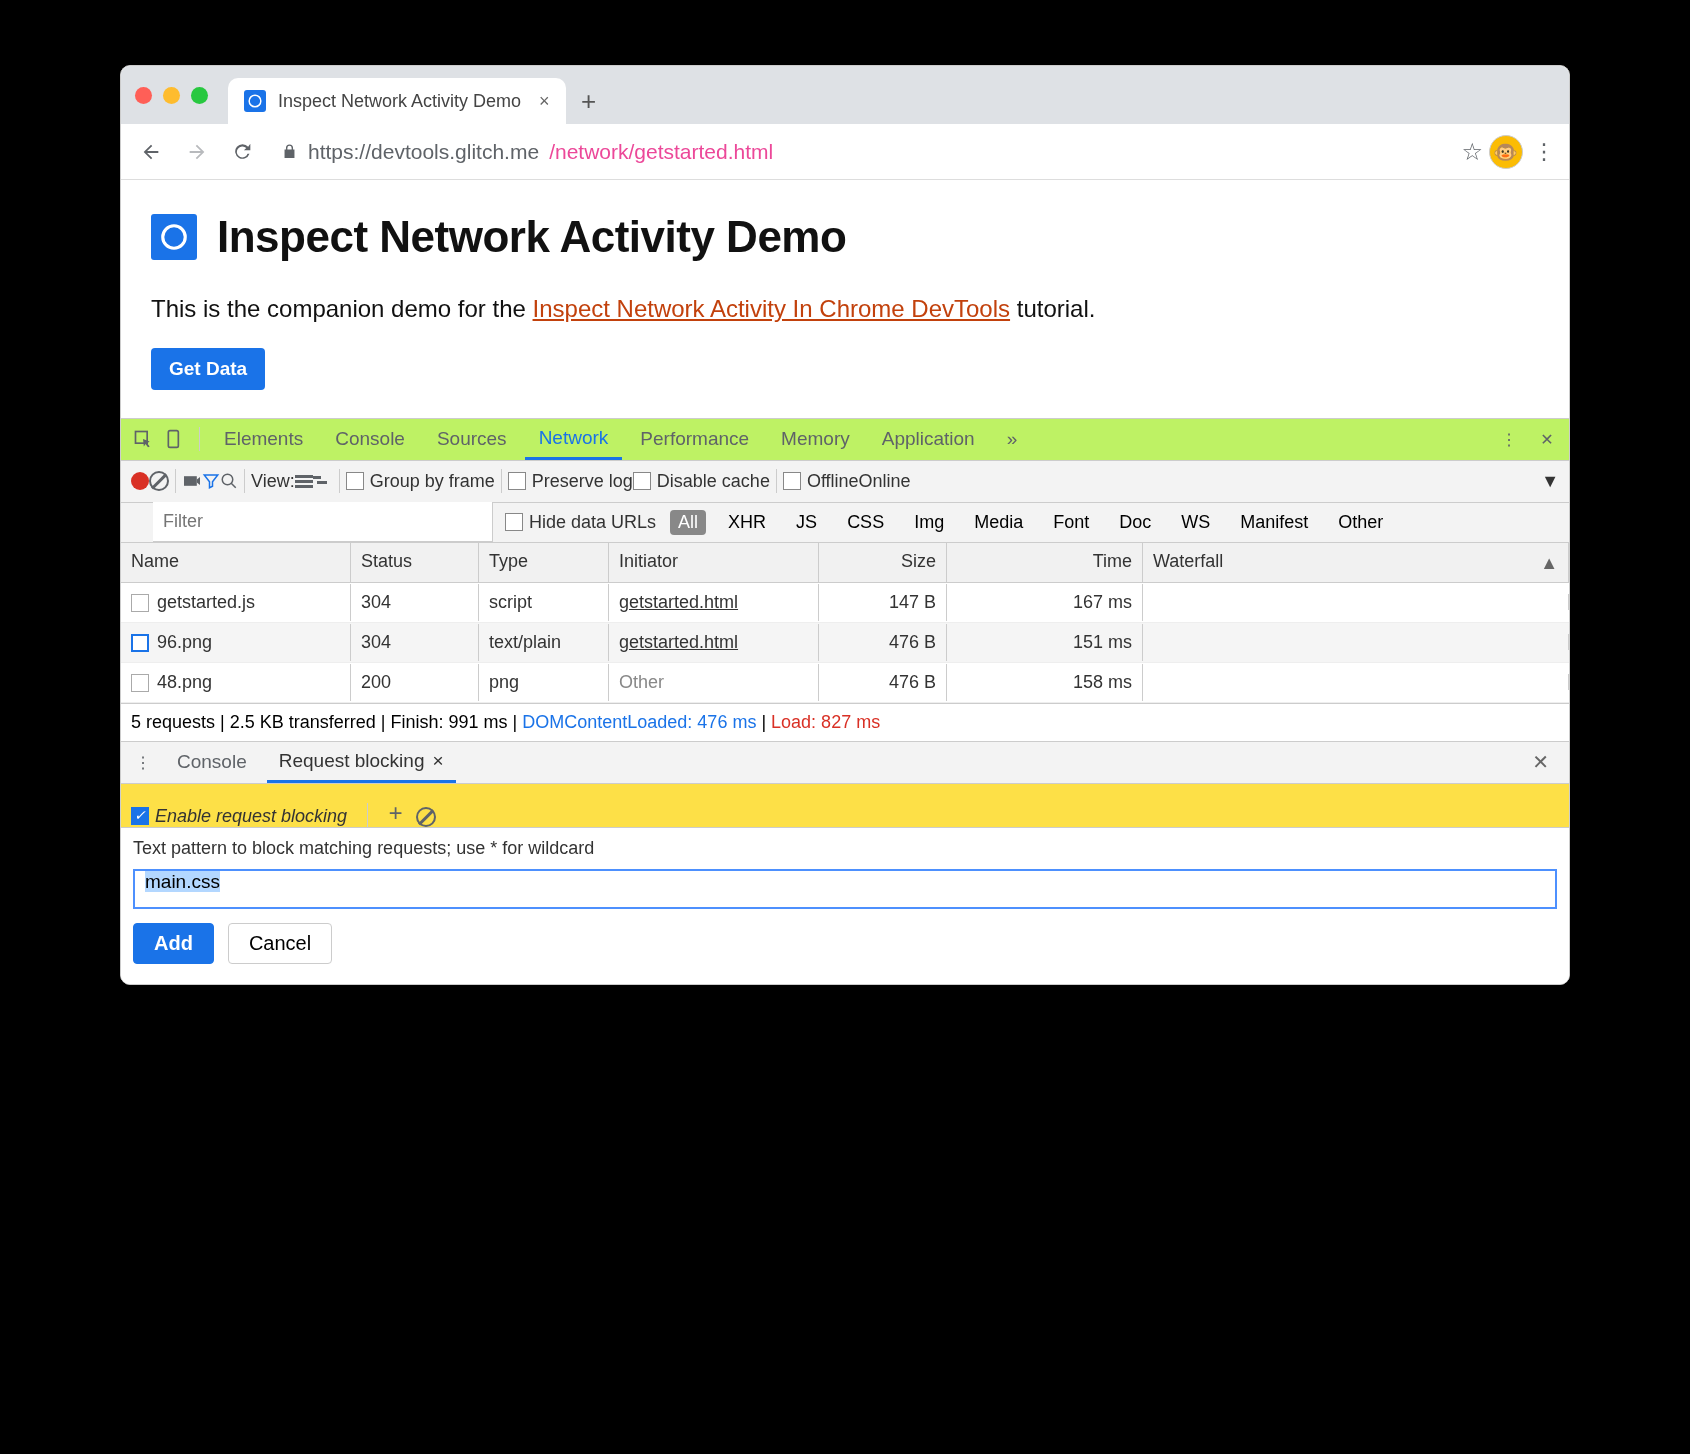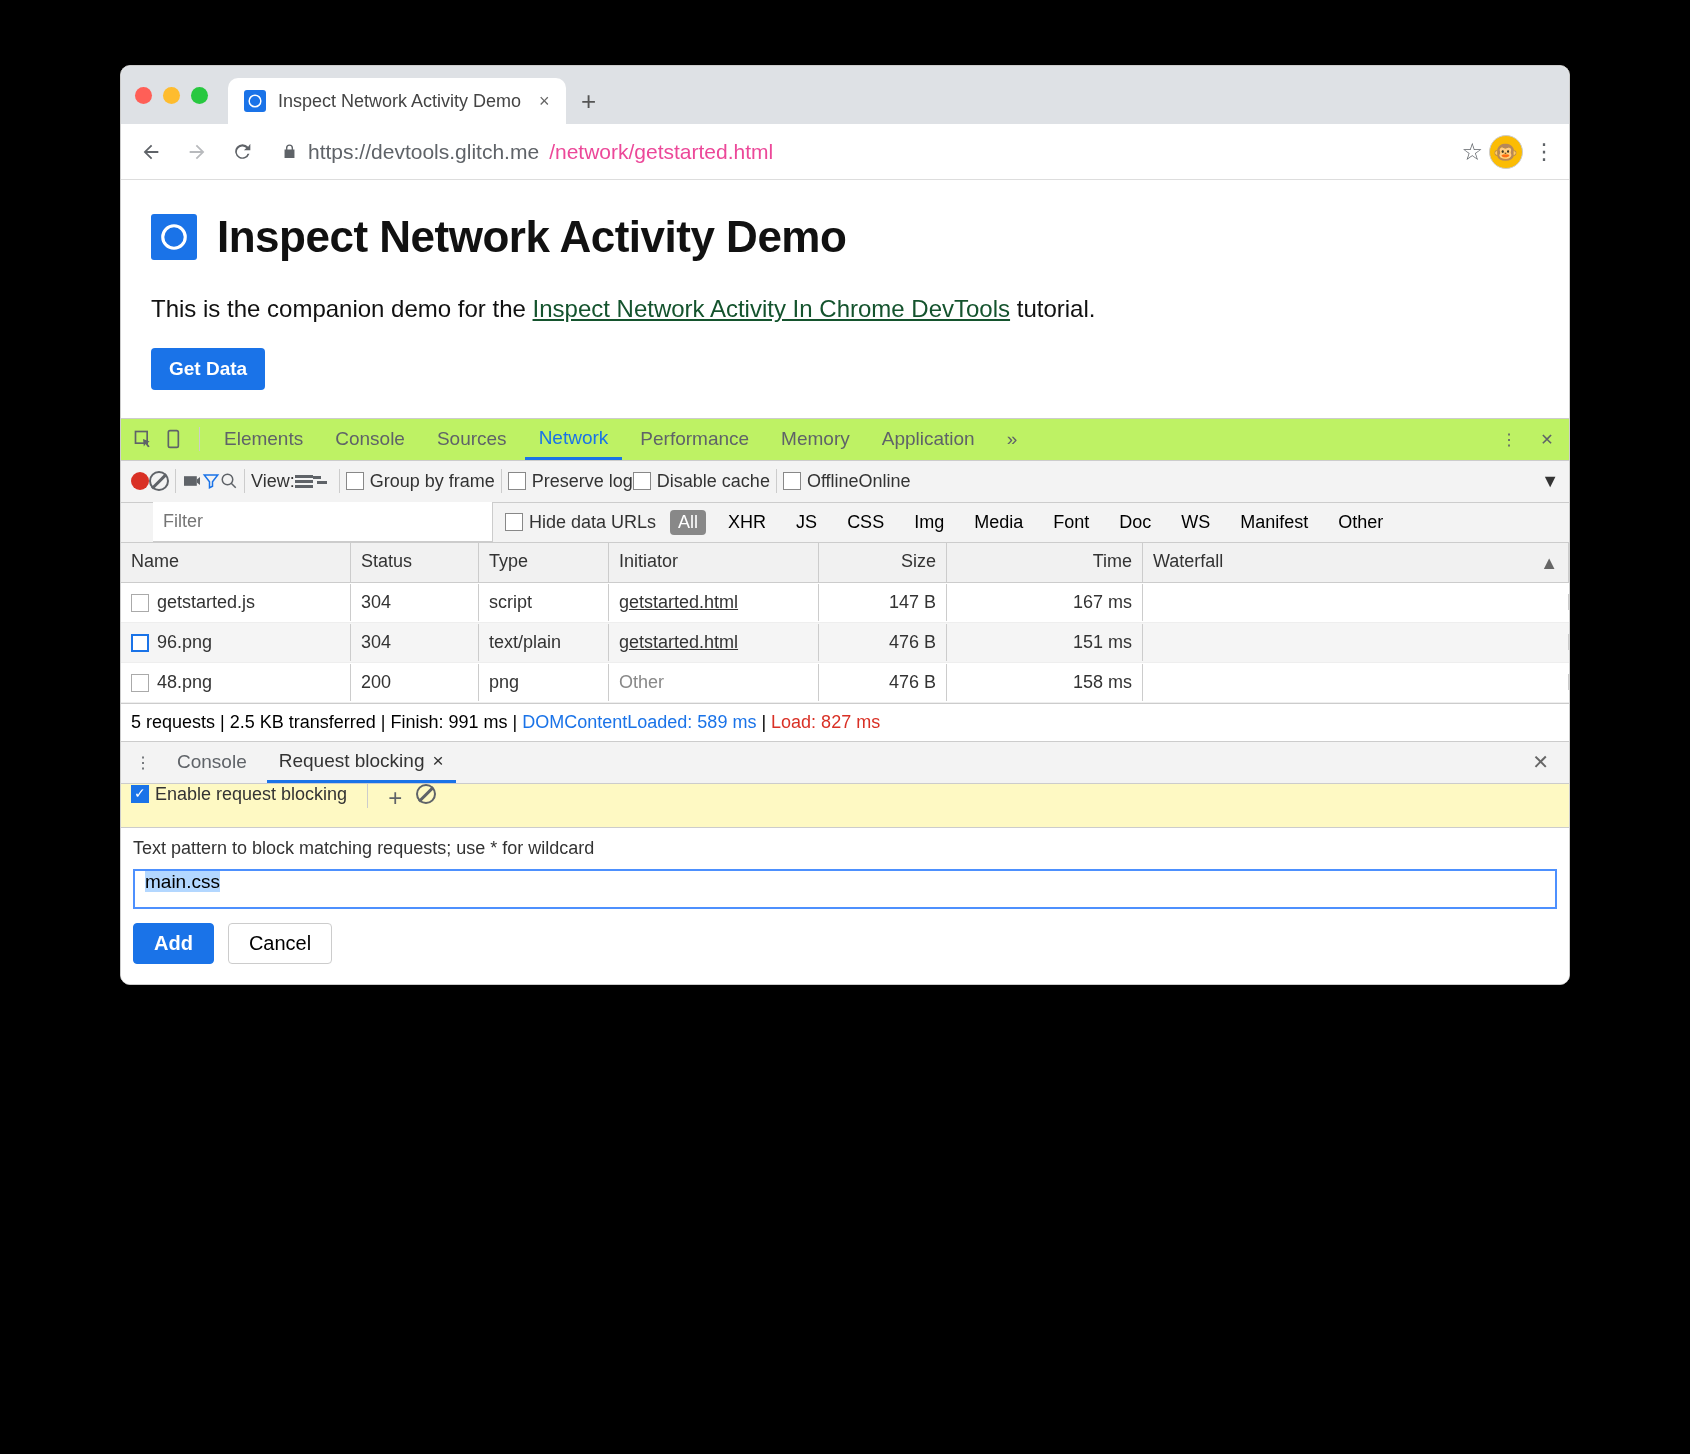--- a/index.html
+++ b/index.html
@@ -20,21 +20,21 @@
   .lock{color:#5f6368;font-size:17px;}
   .url-secure{color:#5f6368;} .url-path{color:#ec4899;}
   .star{color:#5f6368;font-size:24px;}
   .avatar{width:34px;height:34px;border-radius:50%;background:#fbbc04;border:1px solid #ccc;display:flex;align-items:center;justify-content:center;font-size:20px;}
   .kebab{width:30px;display:flex;align-items:center;justify-content:center;color:#5f6368;font-size:22px;}
   .page{padding:32px 30px 28px;background:#fff;}
   .page-title-row{display:flex;align-items:center;gap:20px;}
   .page-icon{width:46px;height:46px;background:#1a73e8;border-radius:3px;display:flex;align-items:center;justify-content:center;}
   h1.pt{font-size:44px;font-weight:800;color:#111;letter-spacing:-0.5px;}
   .subtitle{font-size:24px;color:#111;margin-top:30px;line-height:1.4;}
-  .subtitle a{color:#14532d;text-decoration:underline;}
+  .subtitle a{color:#c2410c;text-decoration:underline;}
   .getdata{margin-top:22px;background:#1a73e8;color:#fff;border:none;padding:10px 18px;font-size:19px;font-weight:600;border-radius:4px;}
   .devtools{border-top:1px solid #ccc;background:#f3f3f3;}
   .dt-tabs{display:flex;align-items:center;height:42px;border-bottom:1px solid #ccc;background:#bef264;padding:0 8px;gap:4px;}
   .dt-iconbtn{width:28px;height:28px;display:flex;align-items:center;justify-content:center;color:#5f6368;}
   .dt-sep{width:1px;height:24px;background:#ccc;margin:0 6px;}
   .dt-tab{padding:0 14px;font-size:19px;color:#5f6368;height:42px;display:flex;align-items:center;}
   .dt-tab.active{color:#1a73e8;border-bottom:3px solid #1a73e8;font-weight:500;}
   .dt-right{margin-left:auto;display:flex;align-items:center;gap:10px;}
   .net-toolbar{display:flex;align-items:center;height:42px;border-bottom:1px solid #ccc;background:#f3f3f3;padding:0 10px;font-size:18px;color:#333;}
   .rec{width:18px;height:18px;border-radius:50%;background:#d93025;}
@@ -62,21 +62,21 @@
   .wf-cell{position:relative;height:100%;}
   .wf-line-blue{position:absolute;width:2px;background:#1a73e8;top:0;bottom:0;}
   .wf-line-red{position:absolute;width:2px;background:#d93025;top:0;bottom:0;}
   .summary{padding:8px 10px;font-size:18px;background:#fff;border-top:1px solid #ccc;}
   .summary .dcl{color:#1a73e8;} .summary .load{color:#d93025;}
   .drawer{border-top:1px solid #ccc;background:#f3f3f3;}
   .drawer-tabs{display:flex;align-items:center;height:42px;border-bottom:1px solid #ccc;padding:0 8px;gap:8px;}
   .drawer-tab{padding:0 12px;font-size:19px;color:#5f6368;height:42px;display:flex;align-items:center;gap:8px;}
   .drawer-tab.active{color:#333;border-bottom:3px solid #1a73e8;}
   .drawer-close{margin-left:auto;color:#666;font-size:20px;padding:0 12px;}
-  .block-toolbar{display:flex;align-items:flex-start;height:44px;padding:0 10px;gap:14px;border-bottom:1px solid #ccc;background:#fef9c3;font-size:18px;}
+  .block-toolbar{display:flex;align-items:flex-end;height:44px;padding:0 10px;gap:14px;border-bottom:1px solid #ccc;background:#fde047;font-size:18px;font-style:italic;}
   .cbox.checked{background:#1a73e8;border-color:#1a73e8;position:relative;}
   .cbox.checked::after{content:"✓";color:#fff;font-size:14px;position:absolute;top:-1px;left:2px;}
   .block-body{background:#fff;padding:10px 12px 20px;}
   .hint{font-size:18px;color:#333;margin-bottom:10px;}
   .pattern-input{width:100%;height:40px;border:2px solid #4d90fe;padding:0 10px;font-size:19px;outline:none;}
   .btn-row{display:flex;gap:14px;margin-top:14px;}
   .btn{padding:8px 20px;font-size:20px;border-radius:4px;border:1px solid #ccc;background:#fff;}
   .btn.primary{background:#1a73e8;color:#fff;border-color:#1a73e8;font-weight:600;}
   svg{display:block;}
 </style>
@@ -306,21 +306,21 @@
               <div class="wf-cell">
                 <div class="wf-line-blue" style="left:260px"></div>
                 <div class="wf-line-red" style="left:284px"></div>
               </div>
             </div>
           </div>
         </div>
     </div>
 
     <div class="summary">
-      <span>5 requests</span>  |  <span>2.5 KB transferred</span>  |  <span>Finish: 991 ms</span>  |  <span class="dcl">DOMContentLoaded: 589 ms</span>  |  <span class="load">Load: 827 ms</span>
+      <span>5 requests</span>  |  <span>2.5 KB transferred</span>  |  <span>Finish: 991 ms</span>  |  <span class="dcl">DOMContentLoaded: 476 ms</span>  |  <span class="load">Load: 827 ms</span>
     </div>
 
     <div class="drawer">
       <div class="drawer-tabs">
         <span class="dt-iconbtn">⋮</span>
         <div class="drawer-tab">Console</div>
         <div class="drawer-tab active">
           <span>Request blocking</span>
           <span>×</span>
         </div>

